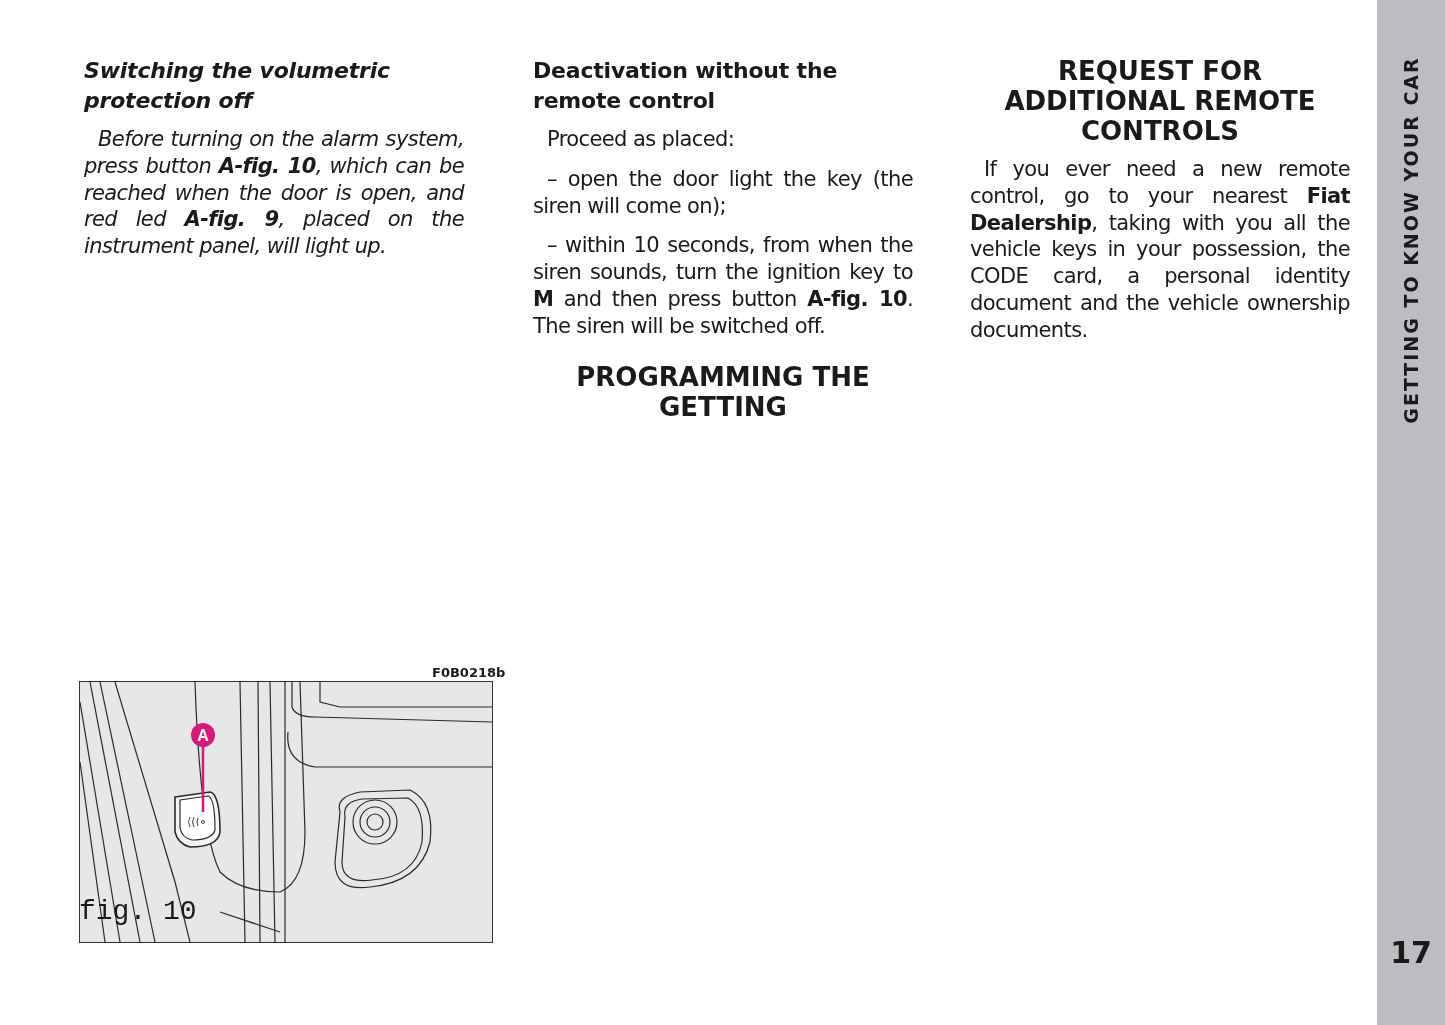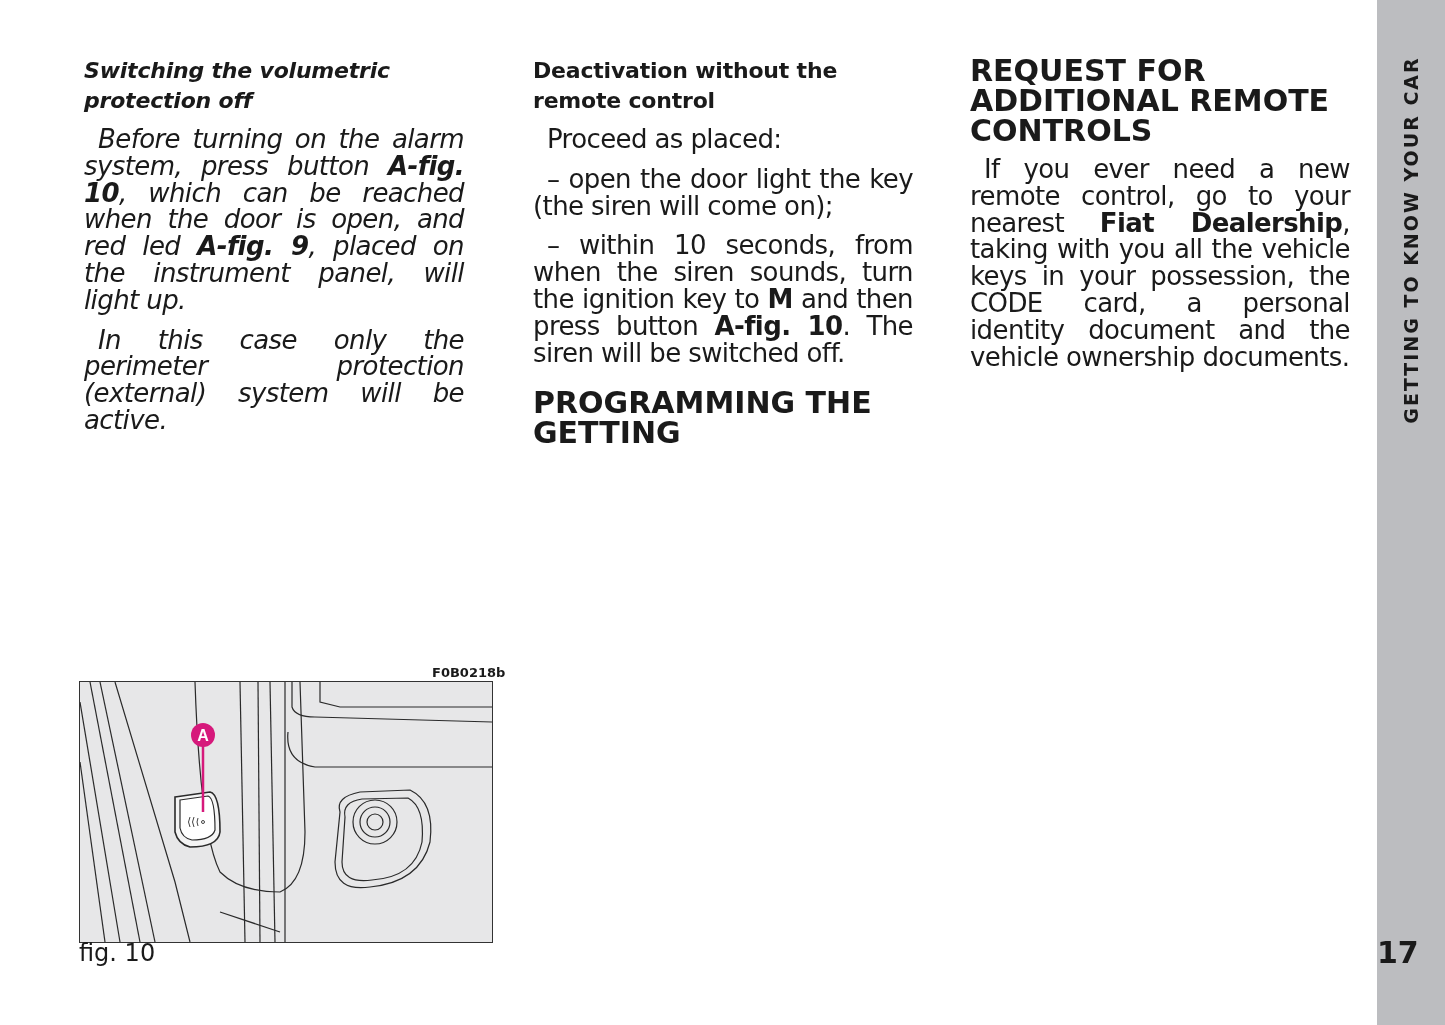--- a/index.html
+++ b/index.html
@@ -3,40 +3,39 @@
 <meta charset="utf-8">
 <style>
   html, body { margin:0; padding:0; }
   body { width:1445px; height:1025px; background:#ffffff; position:relative; overflow:hidden;
          font-family:"DejaVu Sans", sans-serif; color:#1a1a1a; }
   .col { position:absolute; top:56px; }
   .col1 { left:84px; width:380px;font-style:italic; }
   .col2 { left:533px; width:380px; }
   .col3 { left:970px; width:380px; }
   h2.sub { font-size:22px; font-weight:bold; line-height:30px; margin:0 0 10px 0; letter-spacing:-0.2px; }
-  h2.caps { font-size:30px; font-weight:bold; line-height:30px; margin:0 0 10px 0; letter-spacing:0px; }
-  p { font-size:26px; line-height:26.8px; margin:0 0 13px 0; text-align:justify; text-indent:14px; letter-spacing:-0.6px; }
+  h2.caps { font-size:26px; font-weight:bold; line-height:30px; margin:0 0 10px 0; letter-spacing:0px;text-align:center; }
+  p { font-size:21px; line-height:26.8px; margin:0 0 13px 0; text-align:justify; text-indent:14px; letter-spacing:-0.6px; }
   p b { font-weight:bold; }
   .sidebar { position:absolute; left:1377px; top:0; width:68px; height:1025px; background:#bcbdc0; }
   .side-title { position:absolute; left:1377px; top:40px; width:68px; height:400px; }
   .side-title span { position:absolute; left:50%; top:50%; transform:translate(-50%,-50%) rotate(-90deg);
      white-space:nowrap; font-weight:bold; font-size:19px; letter-spacing:2px; color:#1a1a1a; }
-  .page-num { position:absolute; left:1377px; top:935px; width:68px; font-size:30px; font-weight:bold; color:#1a1a1a; }
+  .page-num { position:absolute; left:1377px; top:935px; width:68px; text-align:center; font-size:30px; font-weight:bold; color:#1a1a1a; }
   .fig-code { position:absolute; left:432px; top:665px; font-size:13px; font-weight:bold; }
   .fig-box { position:absolute; left:79px; top:681px; width:412px; height:260px; border:1.5px solid #333; background:#e7e7e8; overflow:hidden; }
-  .fig-caption { position:absolute; left:79px; top:939px; font-size:24px; }
+  .fig-caption { position:absolute; left:79px; top:896px; font-size:28px;font-family:Liberation Mono, monospace; }
 </style>
 </head>
 <body>
 
 <div class="col col1">
   <h2 class="sub">Switching the volumetric protection off</h2>
   <div>
       <p>Before turning on the alarm system, press button <b>A-fig. 10</b>, which can be reached when the door is open, and red led <b>A-fig. 9</b>, placed on the instrument panel, will light up.</p>
-      <p>In this case only the perimeter protection (external) system will be active.</p>
     </div>
 </div>
 
 <div class="col col2">
   <h2 class="sub">Deactivation without the remote control</h2>
   <div>
       <p>Proceed as placed:</p>
       <p>– open the door light the key (the siren will come on);</p>
       <p>– within 10 seconds, from when the siren sounds, turn the ignition key to <b>M</b> and then press button <b>A-fig. 10</b>. The siren will be switched off.</p>
     </div>

